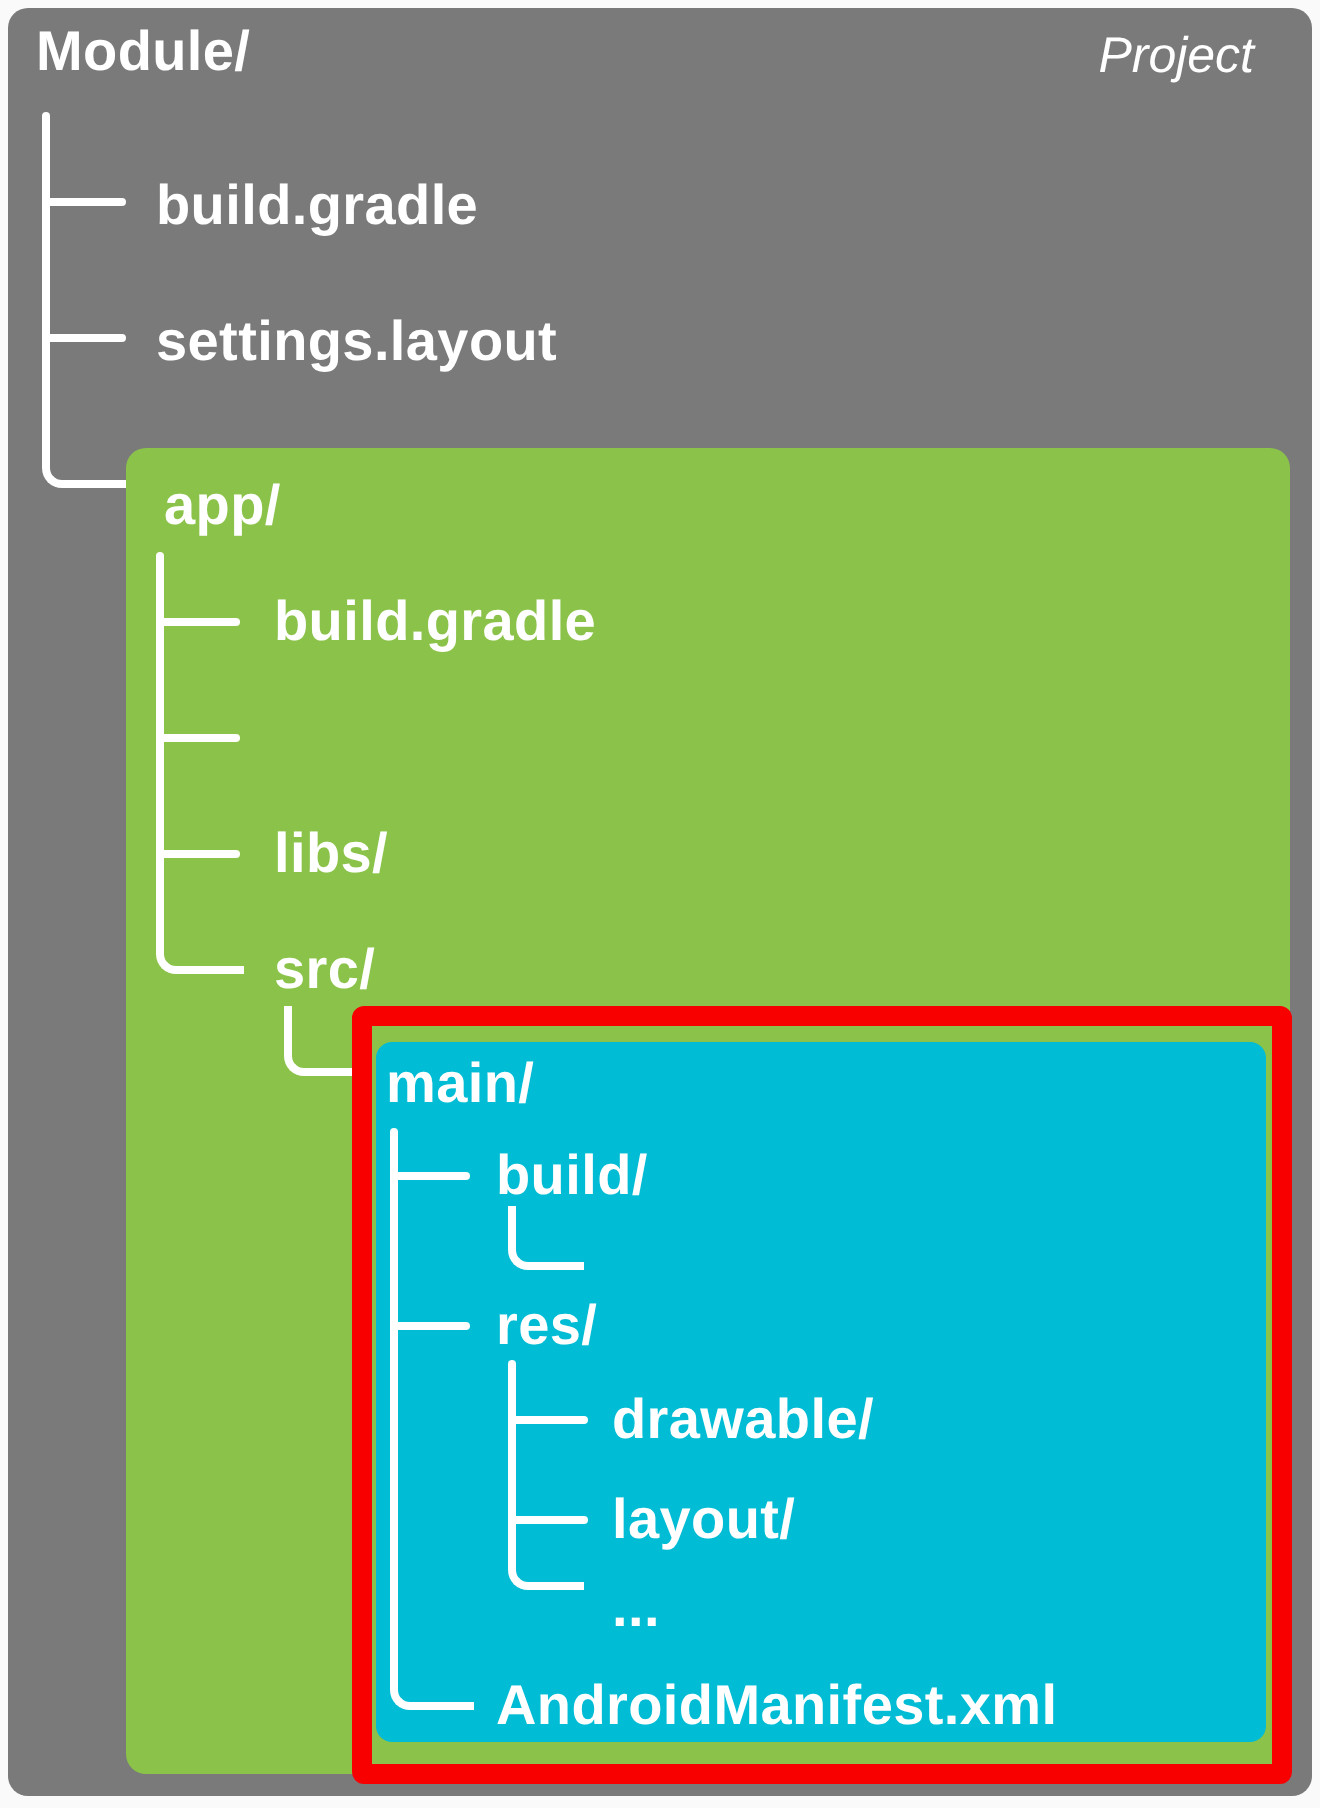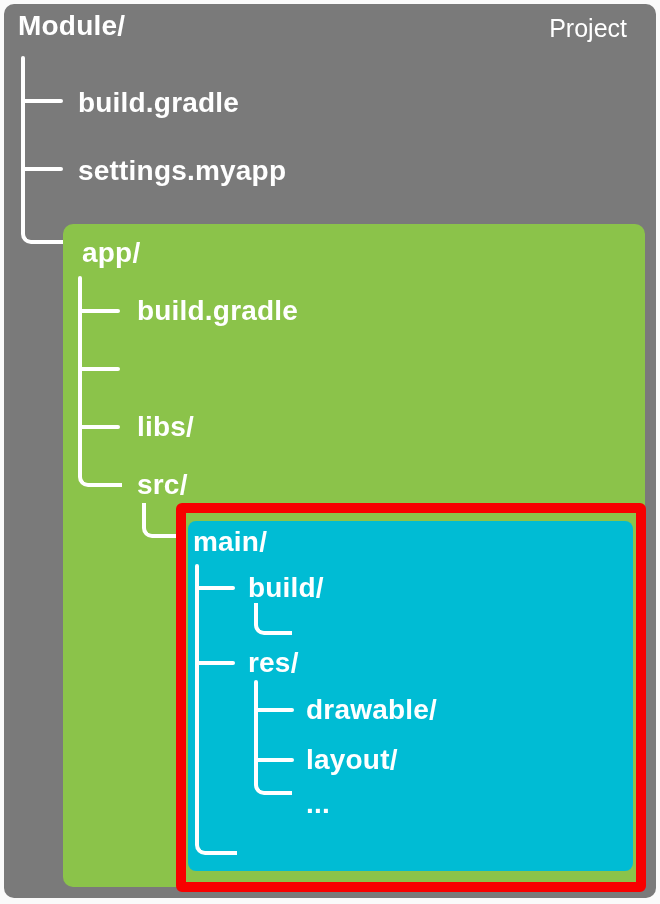--- a/index.html
+++ b/index.html
@@ -15,21 +15,21 @@
   .canvas{position:relative;width:660px;height:904px;background:var(--background);overflow:hidden}
   .card{position:absolute;border-radius:10px}
   .project-card{left:4px;top:4px;width:652px;height:894px;background:var(--project-gray)}
   .module-card{left:63px;top:224px;width:582px;height:663px;background:var(--module-green)}
   .sourceset-frame{left:176px;top:503px;width:470px;height:389px;background:var(--module-green);
                    border:10px solid var(--highlight-red);border-radius:6px}
   .sourceset-card{position:absolute;top:8px;right:3px;bottom:11px;left:2px;
                   background:var(--sourceset-cyan);border-radius:8px}
   .t{position:absolute;color:var(--line);font-weight:700;font-size:28px;line-height:32px;
      letter-spacing:.2px;white-space:nowrap}
-  .badge{position:absolute;color:var(--line);font-weight:400;
+  .badge{position:absolute;color:var(--line);font-style:italic;font-weight:400;
          font-size:25px;line-height:30px;white-space:nowrap}
   .vline{position:absolute;width:4px;background:var(--line);border-radius:2px}
   .tick{position:absolute;height:4px;background:var(--line);border-radius:2px}
   .elbow{position:absolute;border-left:4px solid var(--line);border-bottom:4px solid var(--line);
          border-bottom-left-radius:10px}
 </style>
 </head>
 <body>
 
 <div class="canvas">
@@ -38,21 +38,21 @@
 
   <div class="t" style="left:18px;top:10px">Module/</div>
   <div class="badge" style="right:33px;top:13px">Project</div>
 
   <div class="vline" style="left:21px;top:56px;height:176px"></div>
   <div class="tick" style="left:23px;top:99px;width:40px"></div>
   <div class="tick" style="left:23px;top:167px;width:40px"></div>
   <div class="elbow" style="left:21px;top:226px;width:46px;height:18px"></div>
 
   <div class="t" style="left:78px;top:87px">build.gradle</div>
-  <div class="t" style="left:78px;top:155px">settings.myapp</div>
+  <div class="t" style="left:78px;top:155px">settings.layout</div>
 
   <div class="card module-card"></div>
 
   <div class="t" style="left:82px;top:237px">app/</div>
 
   <div class="vline" style="left:78px;top:276px;height:182px"></div>
   <div class="tick" style="left:80px;top:309px;width:40px"></div>
   <div class="tick" style="left:80px;top:367px;width:40px"></div>
   <div class="tick" style="left:80px;top:425px;width:40px"></div>
   <div class="elbow" style="left:78px;top:452px;width:44px;height:35px"></div>
@@ -76,14 +76,15 @@
   <div class="tick" style="left:256px;top:708px;width:38px"></div>
   <div class="tick" style="left:256px;top:758px;width:38px"></div>
   <div class="elbow" style="left:254px;top:764px;width:38px;height:31px"></div>
   <div class="elbow" style="left:195px;top:816px;width:42px;height:39px"></div>
 
   <div class="t" style="left:248px;top:572px">build/</div>
   <div class="t" style="left:248px;top:647px">res/</div>
   <div class="t" style="left:306px;top:744px">layout/</div>
   <div class="t" style="left:306px;top:694px">drawable/</div>
   <div class="t" style="left:306px;top:788px">...</div>
+  <div class="t" style="left:248px;top:837px">AndroidManifest.xml</div>
 
 </div>
 
 </body></html>

